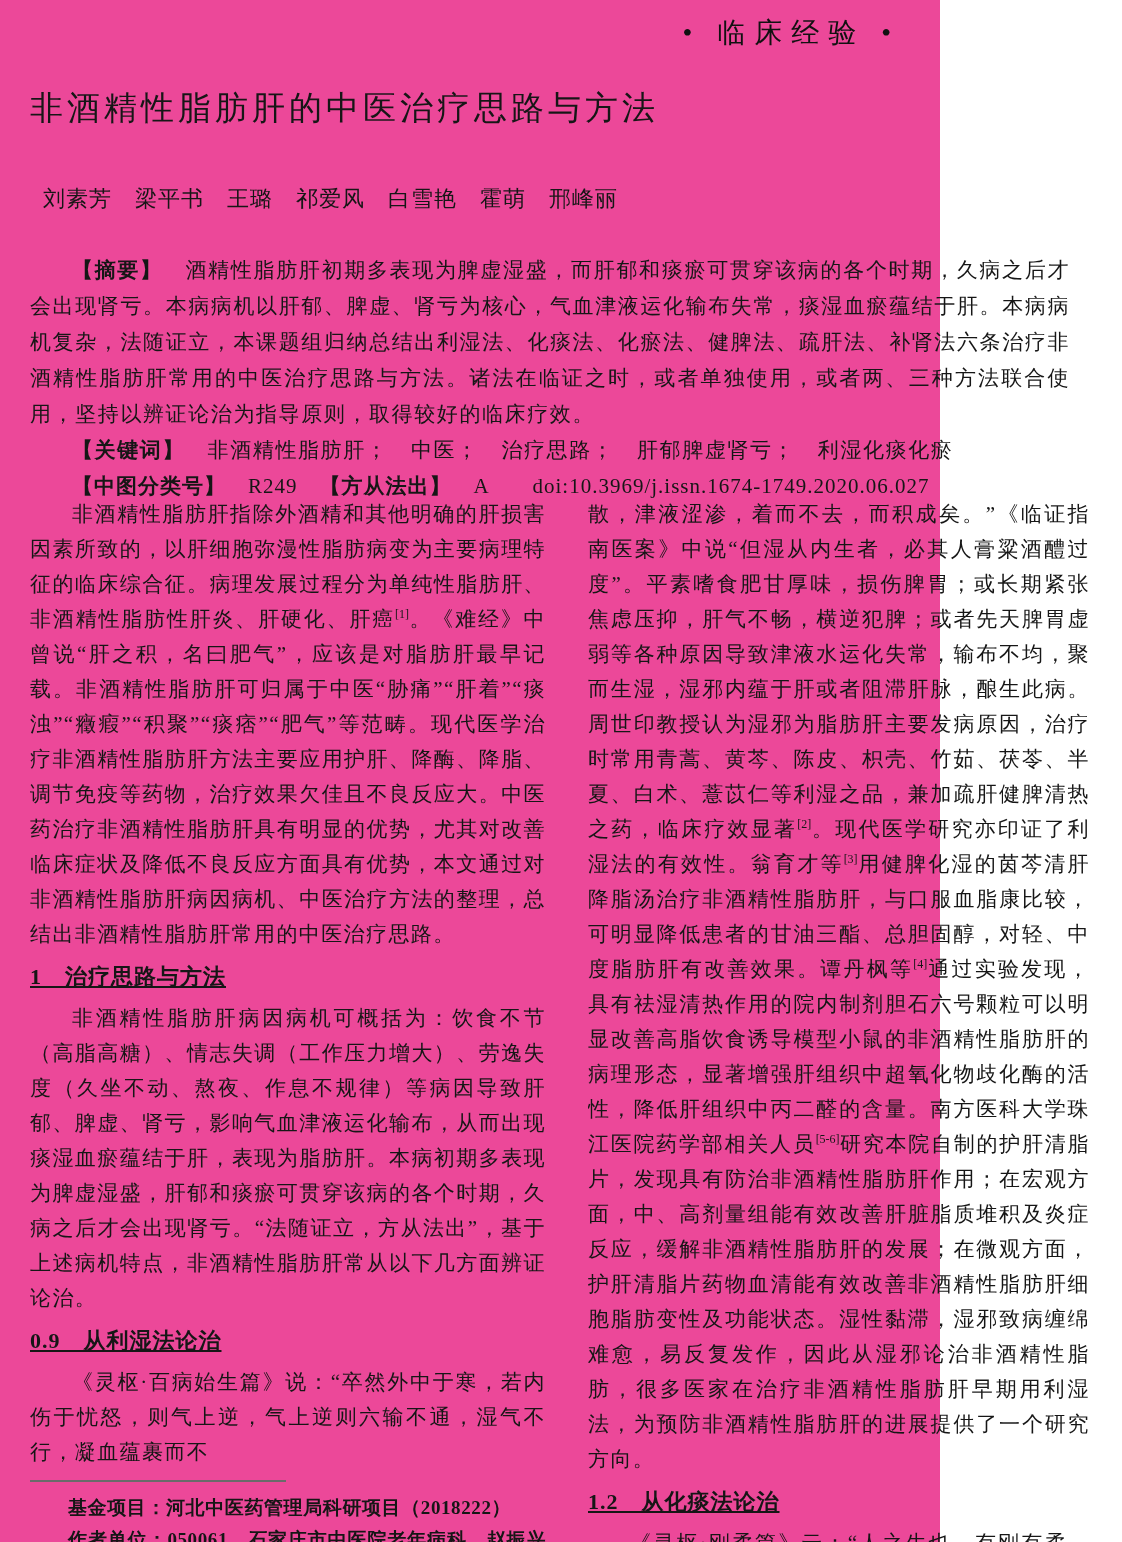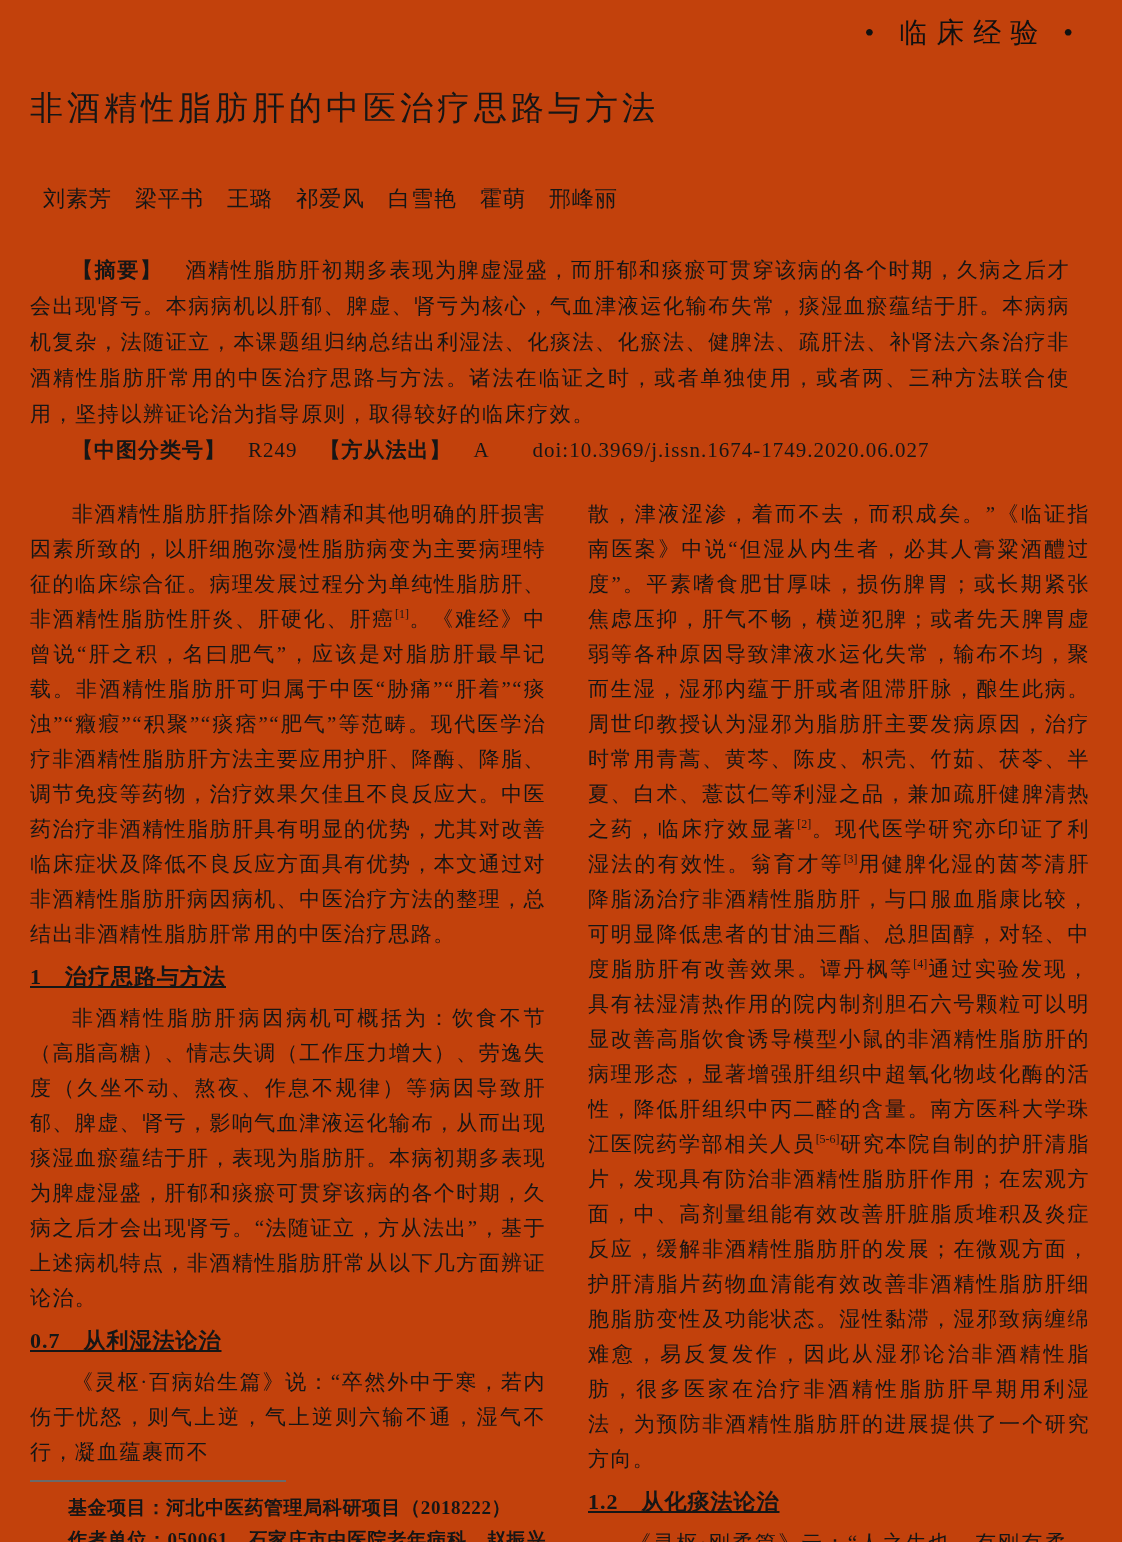--- a/index.html
+++ b/index.html
@@ -3,22 +3,22 @@
 <meta charset="utf-8">
 <style>
   html, body {
     margin: 0; padding: 0;
     width: 1122px; height: 1542px;
     background: #ffffff;
     overflow: hidden;
   }
   .page {
     position: relative;
-    width: 1122px; height: 1542px;
-    background: #c2410c;
+    width: 940px; height: 1542px;
+    background: #ec4899;
     color: #161616;
     font-family: "Liberation Serif", serif;
   }
   .head-tag {
     position: absolute;
     top: 14px; right: 40px;
     font-size: 28px;
     letter-spacing: 9px;
     color: #111;
     white-space: nowrap;
@@ -95,28 +95,29 @@
 <div class="page">
 
   <div class="head-tag">• 临床经验 •</div>
 
   <h1 class="title">非酒精性脂肪肝的中医治疗思路与方法</h1>
 
   <div class="authors">刘素芳　梁平书　王璐　祁爱风　白雪艳　霍萌　邢峰丽</div>
 
   <div class="meta">
     <p><span class="b">【摘要】</span><span>　酒精性脂肪肝初期多表现为脾虚湿盛，而肝郁和痰瘀可贯穿该病的各个时期，久病之后才会出现肾亏。本病病机以肝郁、脾虚、肾亏为核心，气血津液运化输布失常，痰湿血瘀蕴结于肝。本病病机复杂，法随证立，本课题组归纳总结出利湿法、化痰法、化瘀法、健脾法、疏肝法、补肾法六条治疗非酒精性脂肪肝常用的中医治疗思路与方法。诸法在临证之时，或者单独使用，或者两、三种方法联合使用，坚持以辨证论治为指导原则，取得较好的临床疗效。</span></p>
+    <p><span class="b">【关键词】</span><span>　非酒精性脂肪肝；　中医；　治疗思路；　肝郁脾虚肾亏；　利湿化痰化瘀</span></p>
     <p class="clc-line"><span class="b">【中图分类号】</span><span>　R249　</span><span class="b">【方从法出】</span><span>　A　　doi:10.3969/j.issn.1674-1749.2020.06.027</span></p>
   </div>
 
   <div class="col col-left">
     <p class="indent"><span>非酒精性脂肪肝指除外酒精和其他明确的肝损害因素所致的，以肝细胞弥漫性脂肪病变为主要病理特征的临床综合征。病理发展过程分为单纯性脂肪肝、非酒精性脂肪性肝炎、肝硬化、肝癌</span><sup>[1]</sup><span>。《难经》中曾说“肝之积，名曰肥气”，应该是对脂肪肝最早记载。非酒精性脂肪肝可归属于中医“胁痛”“肝着”“痰浊”“癥瘕”“积聚”“痰痞”“肥气”等范畴。现代医学治疗非酒精性脂肪肝方法主要应用护肝、降酶、降脂、调节免疫等药物，治疗效果欠佳且不良反应大。中医药治疗非酒精性脂肪肝具有明显的优势，尤其对改善临床症状及降低不良反应方面具有优势，本文通过对非酒精性脂肪肝病因病机、中医治疗方法的整理，总结出非酒精性脂肪肝常用的中医治疗思路。</span></p>
     <h2>1　治疗思路与方法</h2>
     <p class="indent">非酒精性脂肪肝病因病机可概括为：饮食不节（高脂高糖）、情志失调（工作压力增大）、劳逸失度（久坐不动、熬夜、作息不规律）等病因导致肝郁、脾虚、肾亏，影响气血津液运化输布，从而出现痰湿血瘀蕴结于肝，表现为脂肪肝。本病初期多表现为脾虚湿盛，肝郁和痰瘀可贯穿该病的各个时期，久病之后才会出现肾亏。“法随证立，方从法出”，基于上述病机特点，非酒精性脂肪肝常从以下几方面辨证论治。</p>
-    <h2>0.7　从利湿法论治</h2>
+    <h2>0.9　从利湿法论治</h2>
     <p class="indent">《灵枢·百病始生篇》说：“卒然外中于寒，若内伤于忧怒，则气上逆，气上逆则六输不通，湿气不行，凝血蕴裹而不</p>
 
     <div class="footnote">
       <div class="footnote-rule"></div>
       <p>基金项目：河北中医药管理局科研项目（2018222）</p>
       <p>作者单位：050061　石家庄市中医院老年病科　赵振兴传承工作室（邢峰丽、刘素芳、祁爱风、白雪艳、霍萌）；平山县妇幼保健院（梁平书）；邯郸肝病医院肝病二科（王璐）</p>
 
     </div>
   </div>
 

